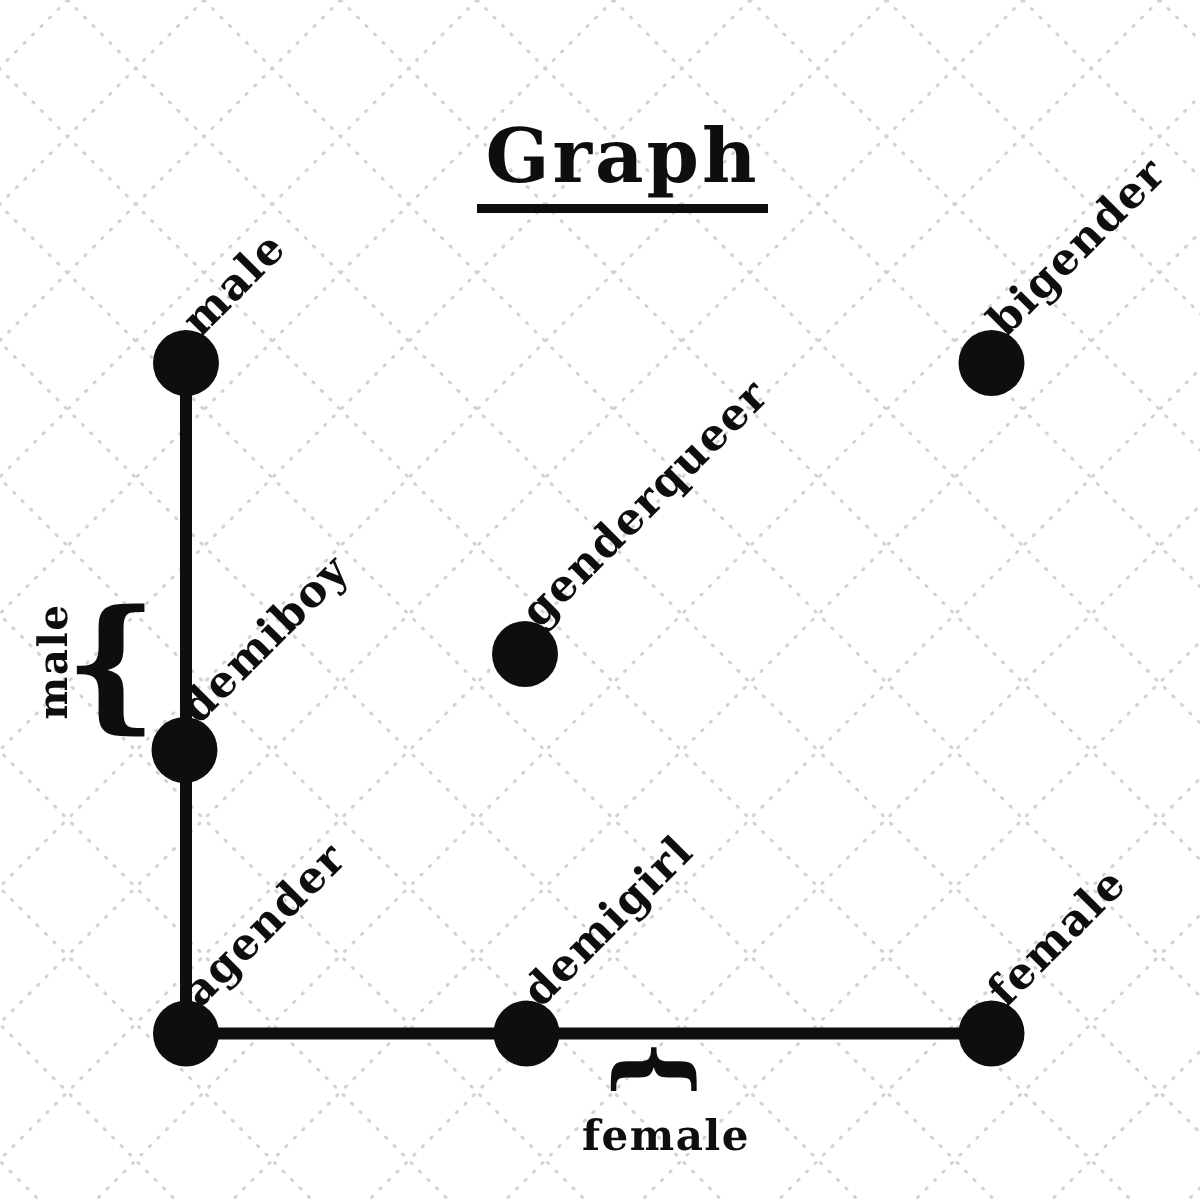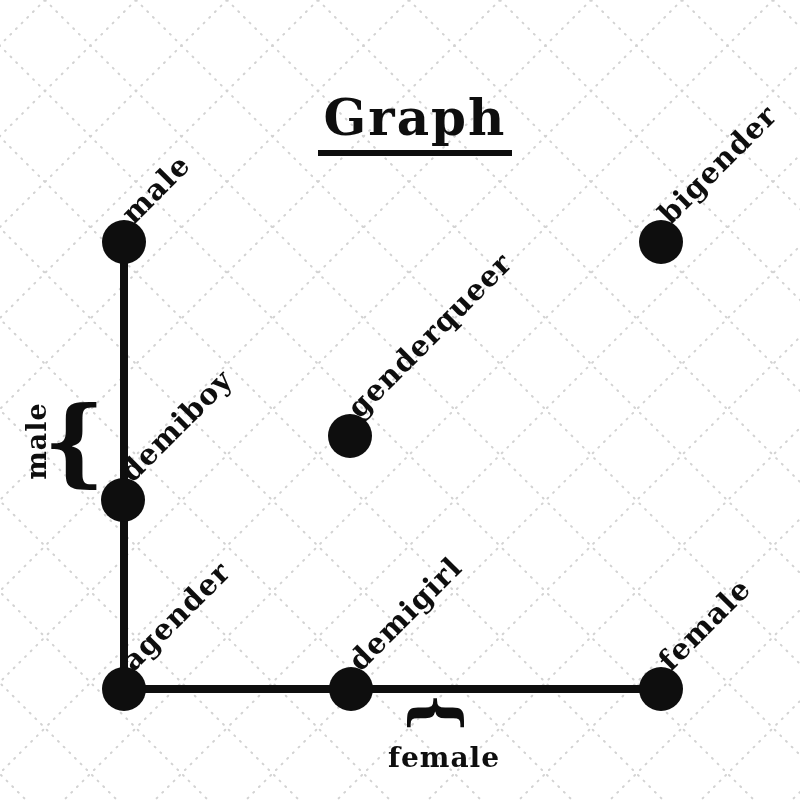--- a/index.html
+++ b/index.html
@@ -14,21 +14,21 @@
   }
   #lattice { position: absolute; left: 0; top: 0; width: 800px; height: 800px; }
   #lattice line {
     stroke: #d2d2d2;
     stroke-width: 2;
     stroke-dasharray: 1 7;
     stroke-linecap: round;
   }
   .title {
     position: absolute;
-    top: 88px; left: 30px; right: 0;
+    top: 74px; left: 30px; right: 0;
     text-align: center;
     font-size: 50px;
     font-weight: 700;
     letter-spacing: 2px;
   }
   .title span {
     display: inline-block;
     border-bottom: 6px solid #0e0e0e;
     padding: 0 6px 3px;
   }

